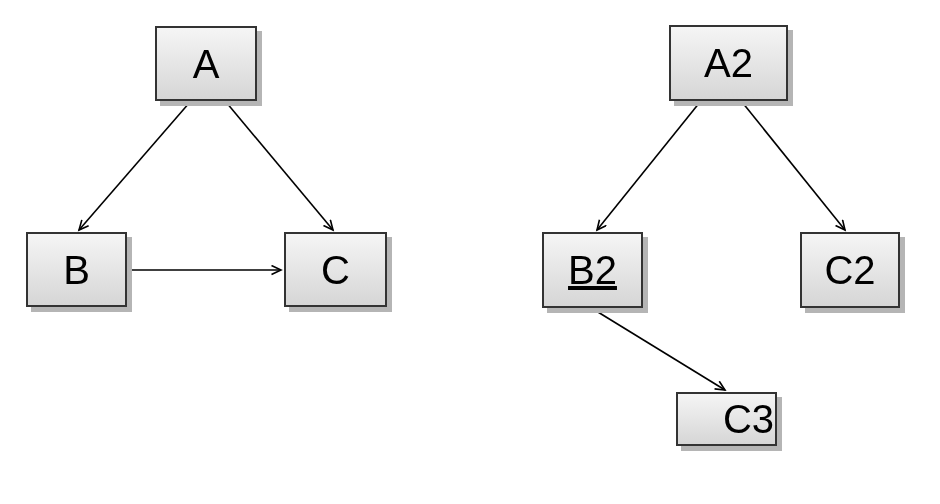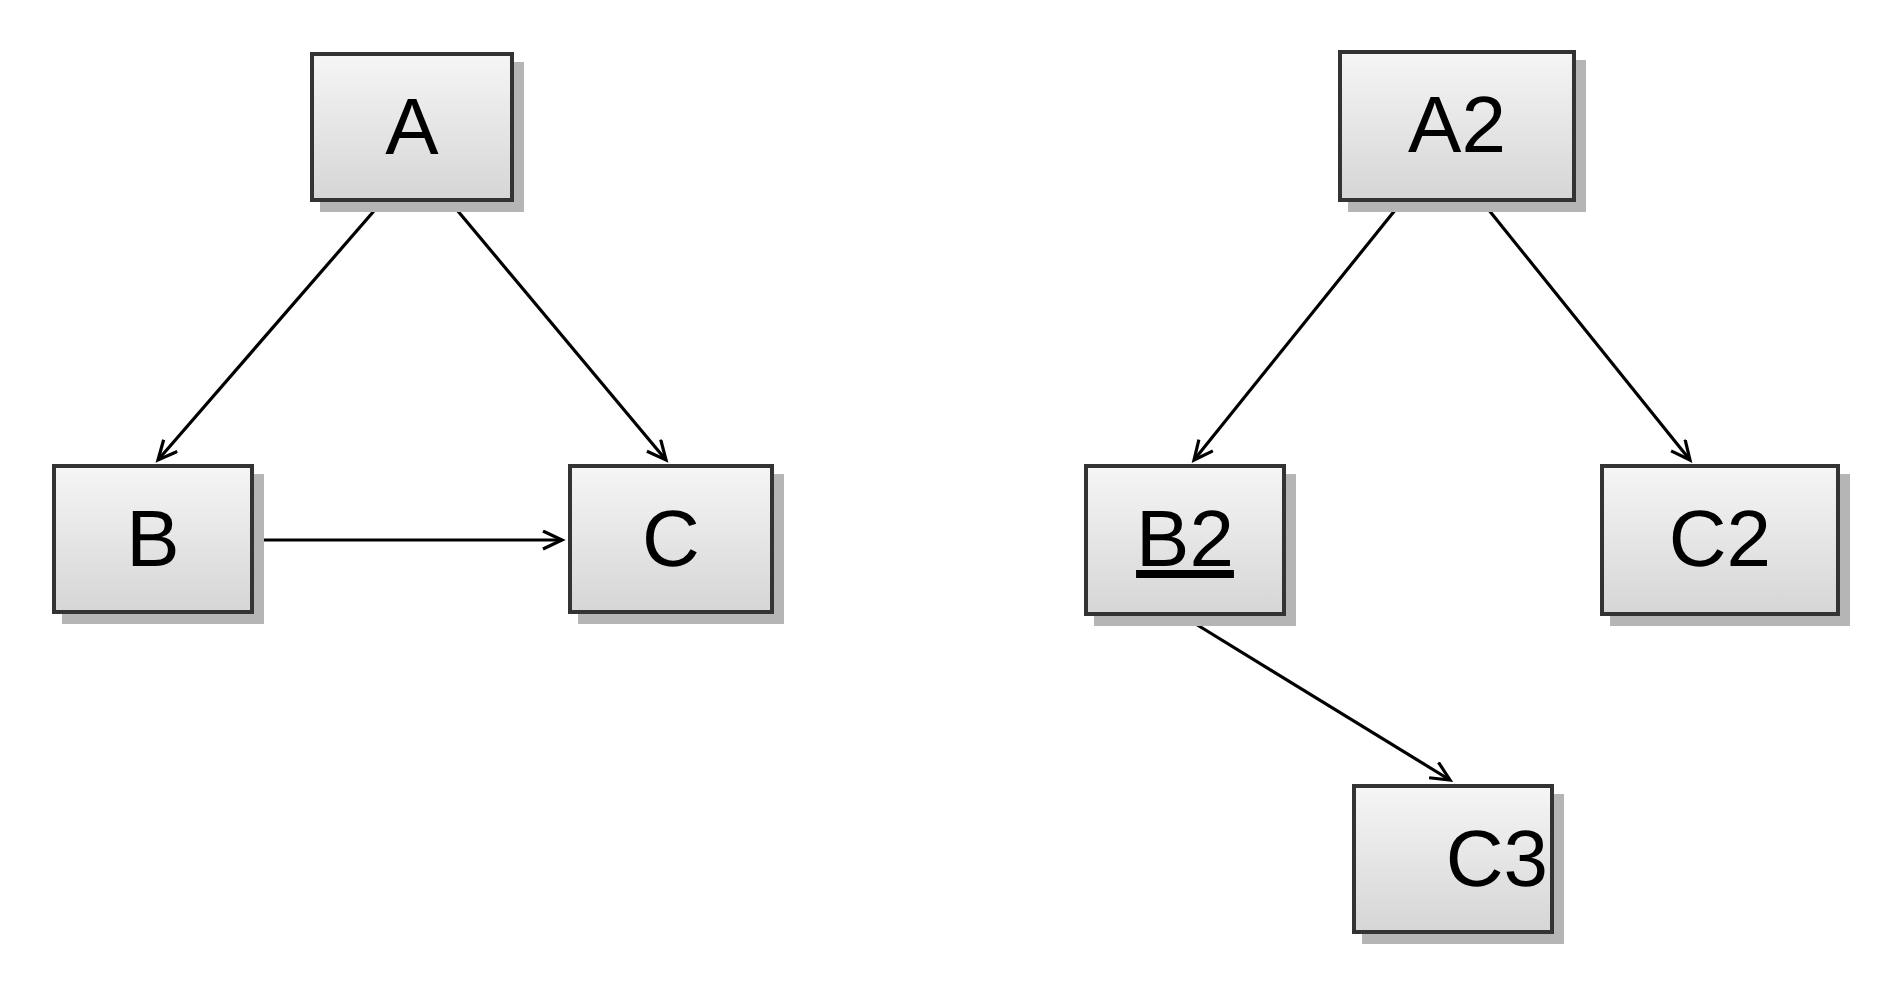--- a/index.html
+++ b/index.html
@@ -71,20 +71,20 @@
       </div>
       <div class="node" style="left: 284px; top: 232px; width: 103px; height: 75px;">
         <span class="node-label">C</span>
       </div>
       <div class="node" style="left: 669px; top: 25px; width: 119px; height: 76px;">
         <span class="node-label">A2</span>
       </div>
       <div class="node" style="left: 542px; top: 232px; width: 101px; height: 76px; text-decoration: underline;">
         <span class="node-label">B2</span>
       </div>
-      <div class="node" style="left: 800px; top: 232px; width: 120px; height: 76px;">
+      <div class="node" style="left: 800px; top: 232px; width: 100px; height: 76px;">
         <span class="node-label">C2</span>
       </div>
-      <div class="node" style="left: 676px; top: 392px; width: 101px; height: 75px; padding-left: 44px;">
+      <div class="node" style="left: 676px; top: 392px; width: 101px; height: 54px; padding-left: 44px;">
         <span class="node-label">C3</span>
       </div>
     </div>
 </div>
 
 </body></html>

